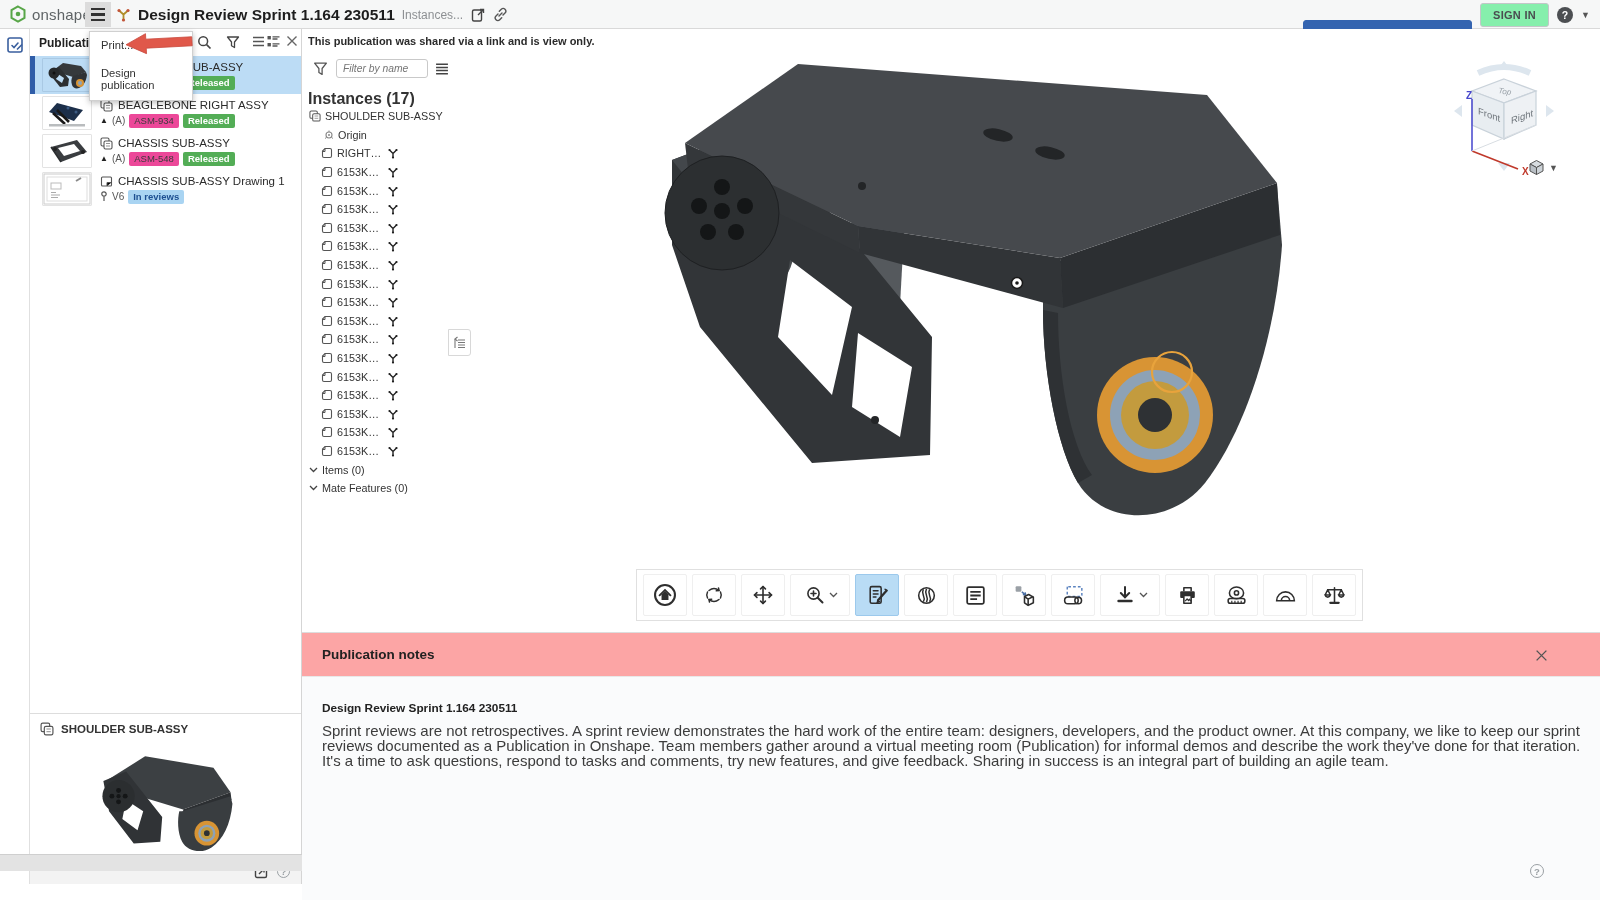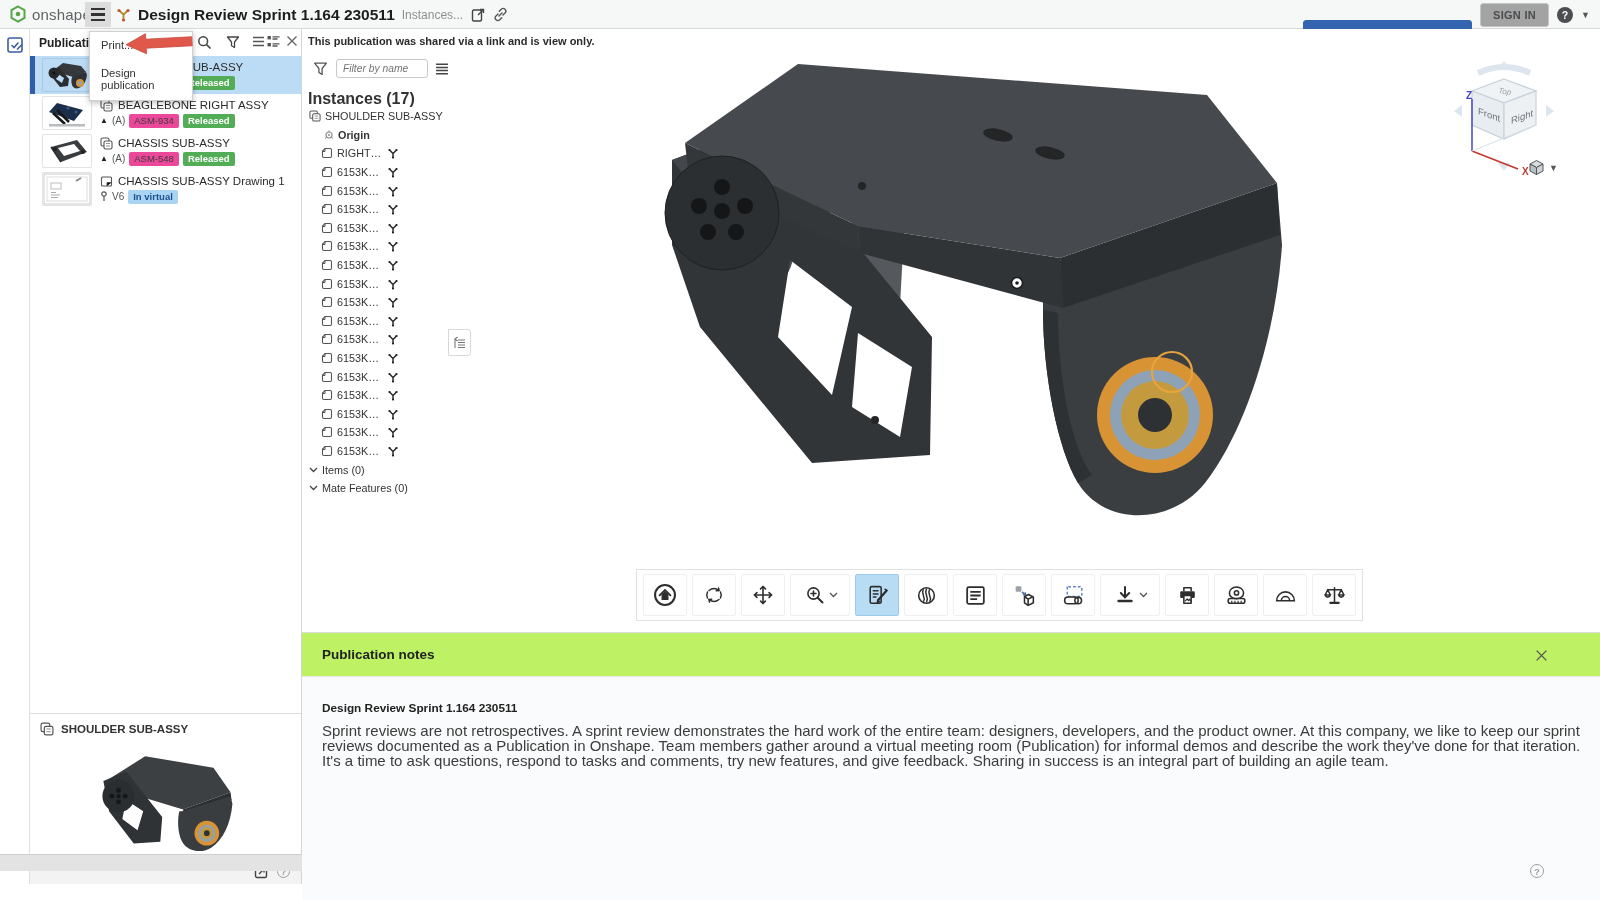--- a/index.html
+++ b/index.html
@@ -14,21 +14,21 @@
   #topbar { position:absolute; left:0; top:0; width:1600px; height:29px; background:#f6f7f7; border-bottom:1px solid #d9d9d9; }
   .logo { position:absolute; left:9px; top:5px; display:flex; align-items:center; gap:5px; }
   .logo-text { font-size:15px; color:#5f6466; font-weight:500; letter-spacing:.2px; }
   .hamburger { position:absolute; left:85px; top:2px; width:26px; height:25px; background:#dcdcdc; border:none; display:flex; flex-direction:column; justify-content:center; gap:3px; align-items:center; cursor:pointer; }
   .hamburger i { display:block; width:14px; height:2.4px; background:#333; }
   .doc-title-wrap { position:absolute; left:116px; top:0; height:29px; display:flex; align-items:center; gap:7px; }
   .doc-title { font-size:15.5px; font-weight:bold; color:#1d1d1d; }
   .doc-type { font-size:12px; color:#8d9093; }
   .tb-right { position:absolute; right:10px; top:0; height:29px; display:flex; align-items:center; gap:8px; }
   .btn-primary { background:#3464b0; color:#fff; font-size:15px; font-weight:bold; border:1px solid #3464b0; border-radius:3px; padding:5px 12px; letter-spacing:.3px; cursor:pointer;margin-top:40px; }
-  .btn-secondary { background:#a3a3a3; color:#4a4d50; font-size:11px; font-weight:bold; border:1px solid #c3c6c8; border-radius:3px; padding:5px 12px; letter-spacing:.3px; cursor:pointer; }
+  .btn-secondary { background:#86efac; color:#4a4d50; font-size:11px; font-weight:bold; border:1px solid #c3c6c8; border-radius:3px; padding:5px 12px; letter-spacing:.3px; cursor:pointer; }
   .help-circle { width:16px; height:16px; border-radius:50%; background:#4c4f52; color:#fff; font-size:10.5px; font-weight:bold; display:flex; align-items:center; justify-content:center; cursor:pointer; }
   .caret { font-size:9px; color:#555; cursor:pointer; }
 
   
   #leftrail { position:absolute; left:0; top:29px; width:30px; height:855px; background:#fff; border-right:1px solid #e0e0e0; }
 
   
   #sidebar { position:absolute; left:30px; top:29px; width:272px; height:855px; background:#fff; border-right:1px solid #d5d5d5; }
   .sb-header { position:relative; height:27px; }
   .sb-title { position:absolute; left:9px; top:7px; font-size:12px; font-weight:bold; color:#222; }
@@ -67,40 +67,40 @@
   #main { position:absolute; left:302px; top:29px; width:1298px; height:871px; background:#fff; }
   .banner { position:absolute; left:6px; top:6px; font-size:11px; font-weight:bold; color:#2b2b2b; }
 
   
   .inst-panel { position:absolute; left:3px; top:28px; width:148px; }
   .filter-input { position:absolute; left:31px; top:2px; width:92px; height:19px; border:1px solid #c9c9c9; border-radius:3px; font-size:10.3px; font-style:italic; color:#999; padding:0 6px; font-family:"Liberation Sans",sans-serif; }
   .inst-header { position:absolute; left:3px; top:33px; font-size:16px; font-weight:bold; color:#333; }
   .tree { position:absolute; left:0; top:50px; width:148px; }
   .tree-row { height:18.6px; display:flex; align-items:center; gap:4px; font-size:10.8px; color:#333; cursor:pointer; white-space:nowrap; }
   .tree-row .lbl { overflow:hidden; text-overflow:ellipsis; }
-  .ind1 { padding-left:4px; } .ind2 { padding-left:19px;font-weight:bold; } .ind3 { padding-left:16px; }
+  .ind1 { padding-left:4px; } .ind2 { padding-left:19px; } .ind3 { padding-left:16px; }
   .inst-name { width:46px; overflow:hidden; }
   .chev { width:9px; height:6px; }
 
   
   .panel-toggle { position:absolute; left:146px; top:300px; width:23px; height:27px; background:#fff; border:1px solid #d8d8d8; border-radius:0 3px 3px 0; display:flex; align-items:center; justify-content:center; cursor:pointer; }
 
   
   .viewcube { position:absolute; left:1146px; top:30px; cursor:pointer; }
   .cube-btn { position:absolute; left:1226px; top:130px; display:flex; align-items:center; gap:4px; cursor:pointer; }
 
   
   .toolbar { position:absolute; left:334px; top:540px; height:52px; background:#fff; border:1px solid #e0e0e0; display:flex; align-items:center; gap:5px; padding:0 6px; }
   .tb-btn { width:44px; height:42px; background:#fff; border:1px solid #efefef; border-radius:2px; display:flex; align-items:center; justify-content:center; cursor:pointer; }
   .tb-btn.wide { width:60px; gap:2px; }
   .tb-btn.active { background:#b9dcf5; border-color:#9cc9ec; }
 
   
   .notes { position:absolute; left:0; top:603px; width:1298px; height:268px; }
-  .notes-head { height:45px; background:#bef264; border-top:1px solid #ddd; border-bottom:1px solid #e8e8e8; position:relative; }
+  .notes-head { height:45px; background:#fca5a5; border-top:1px solid #ddd; border-bottom:1px solid #e8e8e8; position:relative; }
   .notes-title { position:absolute; left:20px; top:14px; font-size:13.5px; font-weight:bold; color:#222; }
   .notes-close { position:absolute; right:52px; top:16px; cursor:pointer; }
   .notes-body { height:223px; background:#fafbfc; position:relative; }
   .note-heading { position:absolute; left:20px; top:24px; font-size:11.8px; font-weight:bold; color:#222; }
   .note-text { position:absolute; left:20px; top:46px; width:1276px; font-size:15px; line-height:15px; color:#3c3c3c; }
   .notes-help { position:absolute; right:56px; bottom:22px; width:14px; height:14px; border-radius:50%; border:1.4px solid #9aa0a4; color:#9aa0a4; font-size:9.5px; font-weight:bold; display:flex; align-items:center; justify-content:center; }
 </style>
 </head>
 <body>
 
@@ -280,21 +280,21 @@
             <path d="M7,11 V7.5 H11.5" stroke="#555" stroke-width="1"></path>
           </svg>
           <span class="doc-name">CHASSIS SUB-ASSY Drawing 1</span>
         </div>
         <div class="doc-line2">
           <svg width="8" height="11" viewBox="0 0 8 11">
             <circle cx="4" cy="3" r="2.2" fill="none" stroke="#555" stroke-width="1.2"></circle>
             <path d="M4,5.4 V10" stroke="#555" stroke-width="1.2"></path>
           </svg>
           <span class="ver">V6</span>
-          <span class="badge-blue">In virtual</span>
+          <span class="badge-blue">In reviews</span>
         </div>
       </div>
     </div>
 
     <div class="preview">
       <div class="preview-head">
         <svg width="14" height="14" viewBox="0 0 13 13">
           <rect x="1" y="1" width="8" height="8" rx="1.5" fill="#fff" stroke="#555" stroke-width="1.1"></rect>
           <rect x="4" y="4" width="8" height="8" rx="1.5" fill="#fff" stroke="#555" stroke-width="1.1"></rect>
           <path d="M6,6.5 h4 M6,9 h4" stroke="#888" stroke-width="0.9"></path>

